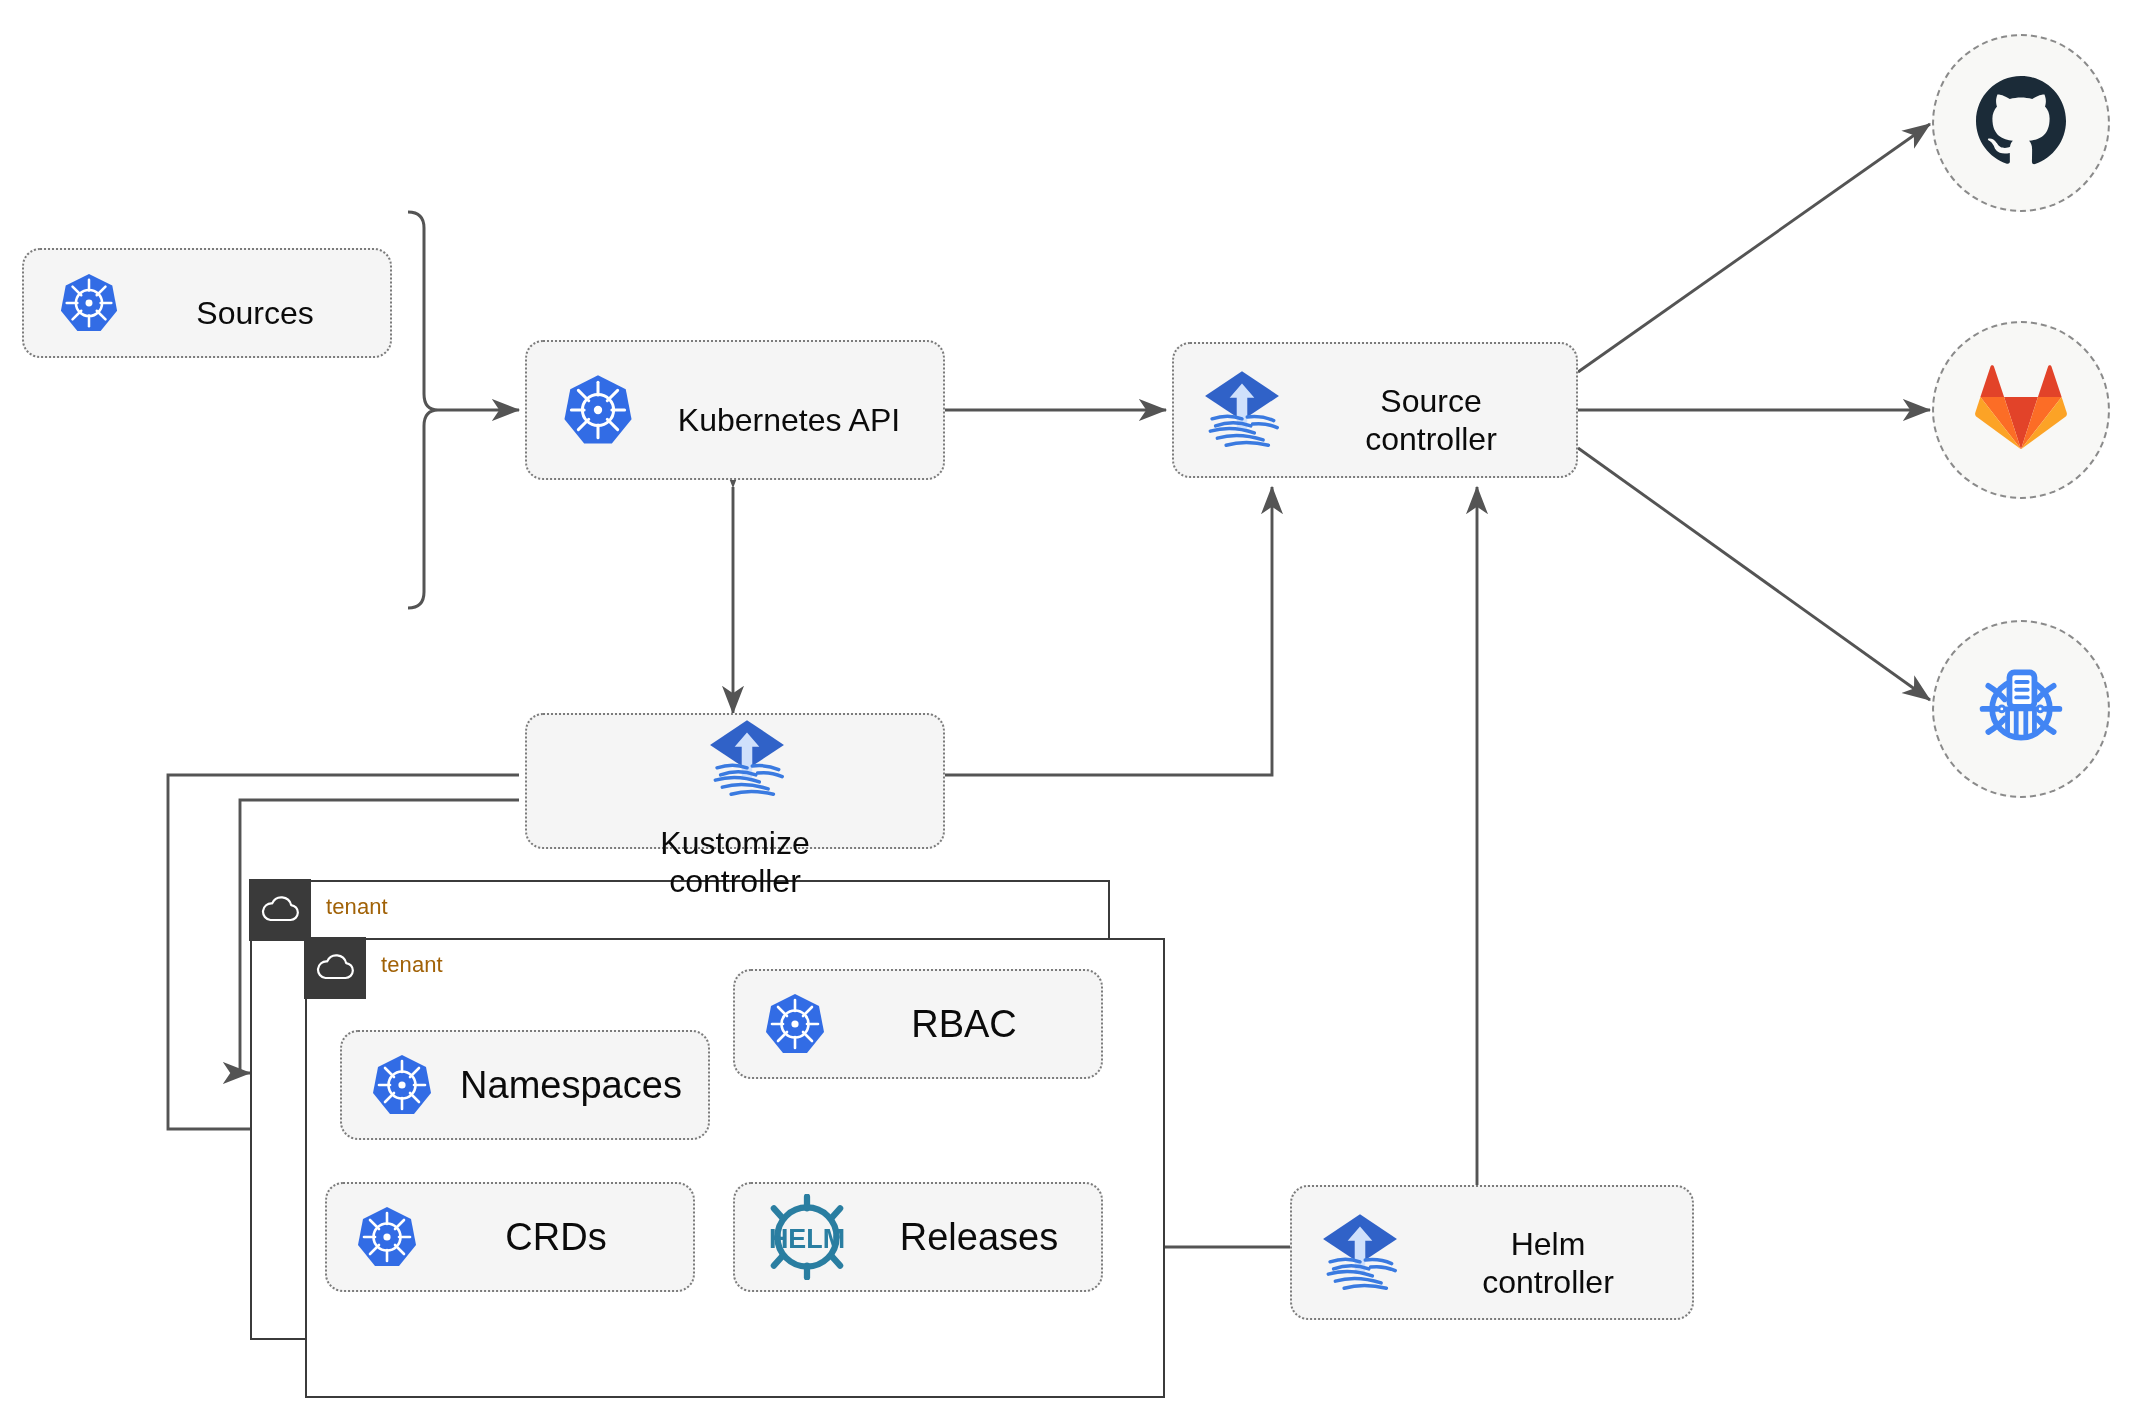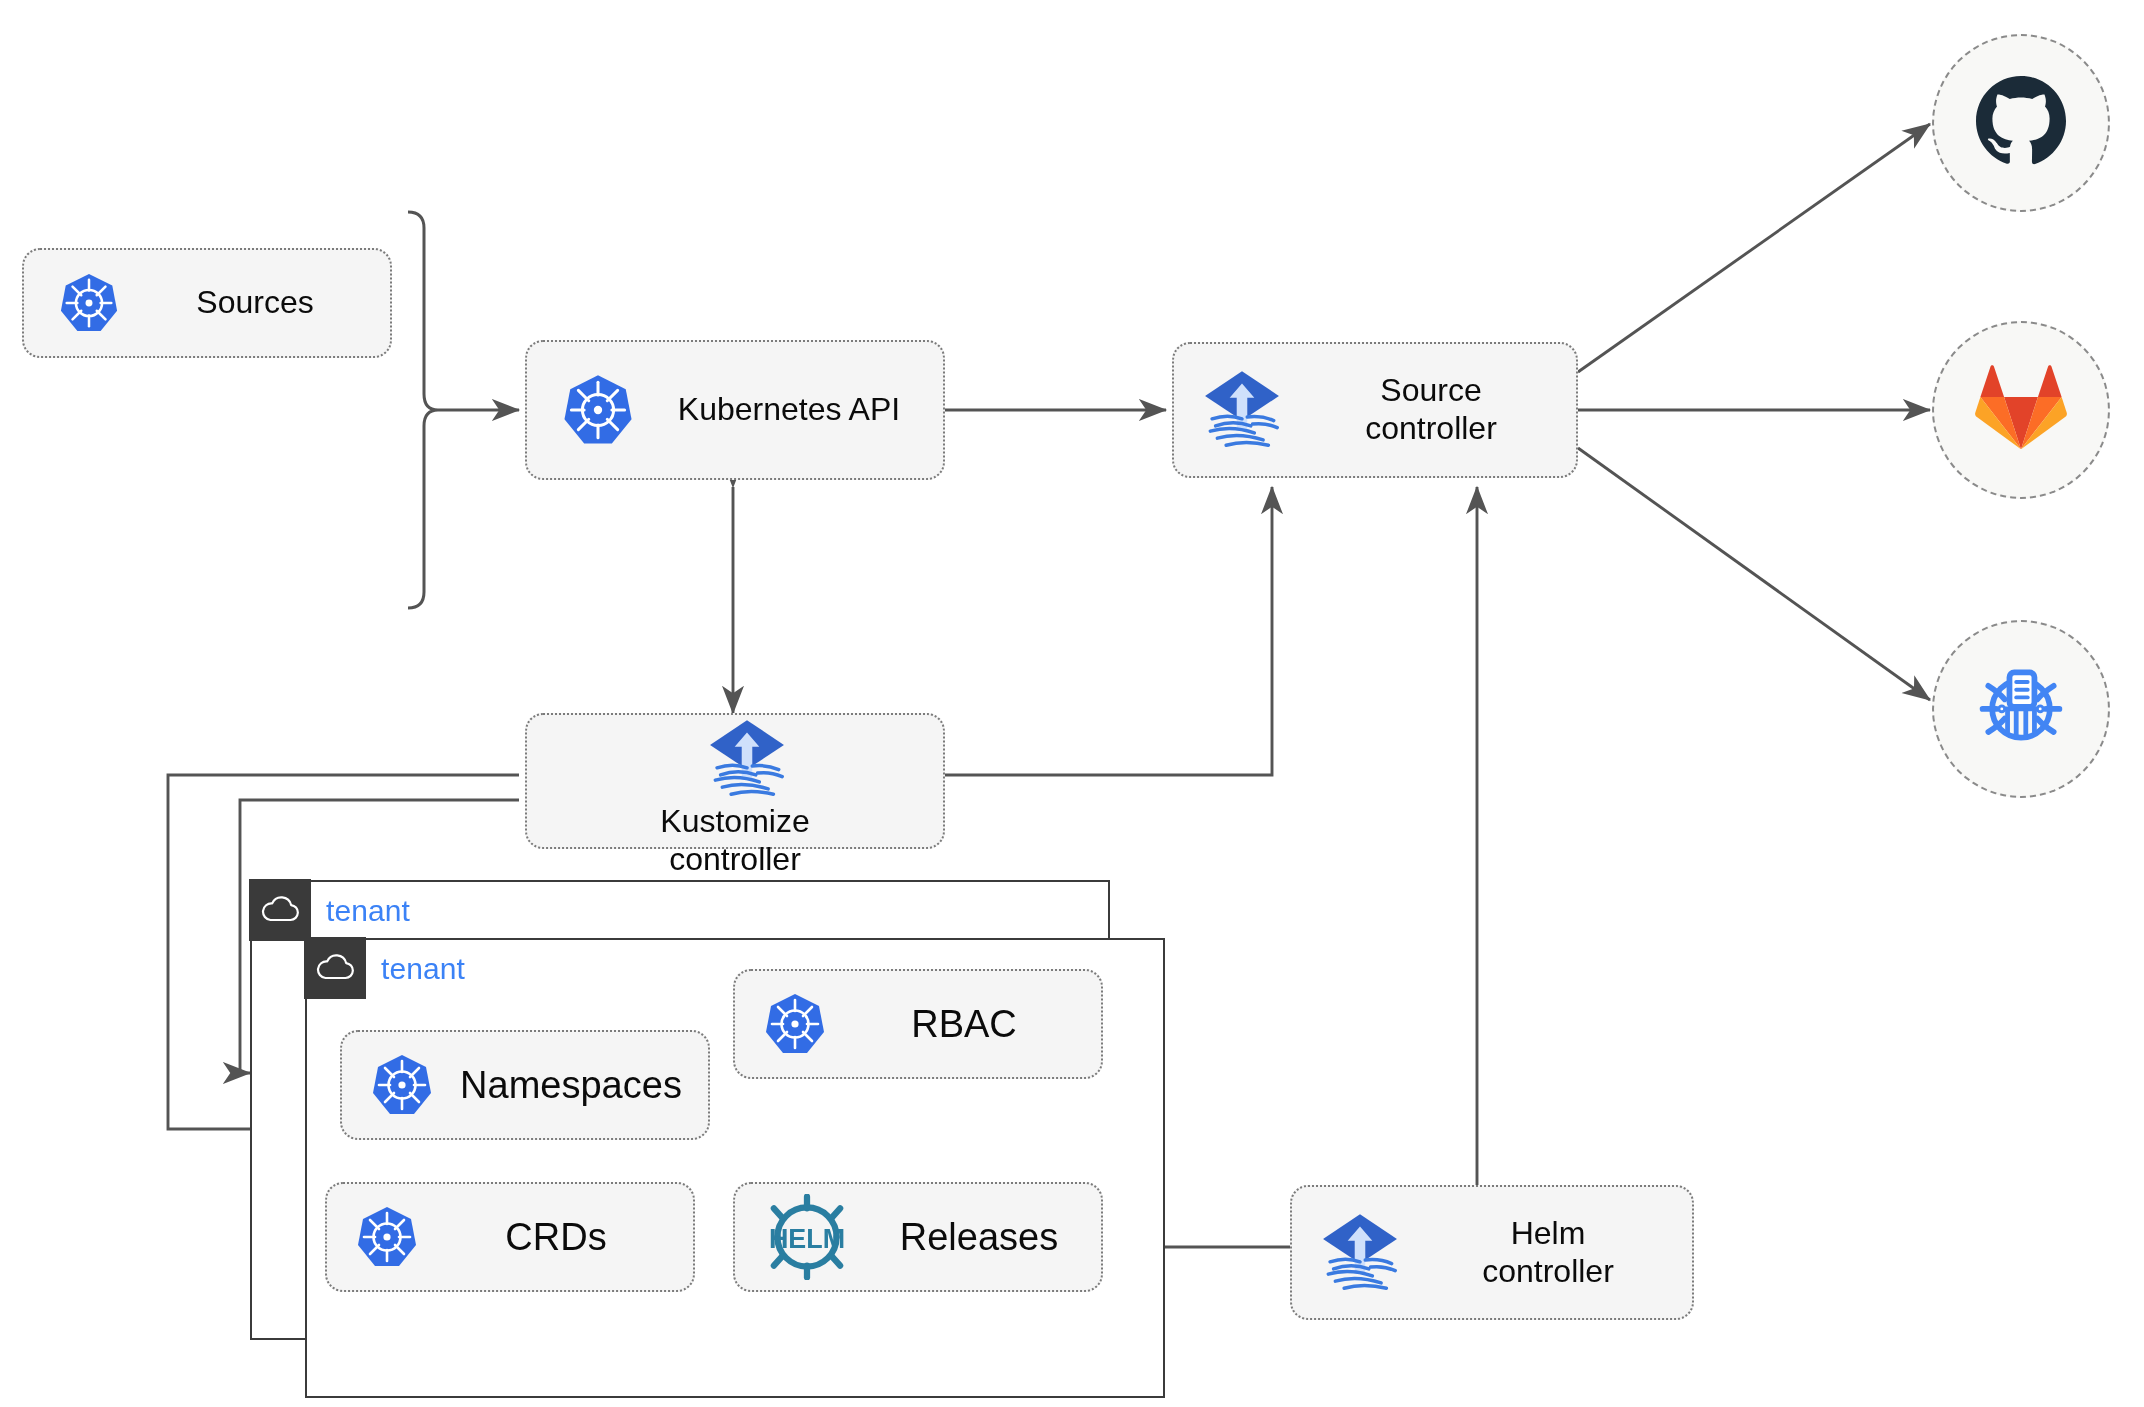--- a/index.html
+++ b/index.html
@@ -47,38 +47,38 @@
   .tenant .tab{
     position:absolute;
     left:-2.6px;top:-2.6px;
     width:62px;height:62px;
     background:#3a3a3a;
     display:flex;align-items:center;justify-content:center;
   }
   .tenant .tname{
     position:absolute;
     left:74px;top:12px;
-    font-size:30px;
-    color:#3b82f6;
+    font-size:22px;
+    color:#a16207;
     letter-spacing:.1px;
   }
 
   
   .circ{
     position:absolute;
     box-sizing:border-box;
     width:178px;height:178px;
     border-radius:50%;
     border:2.6px dashed #8a8a8a;
     background:#f8f8f6;
     display:flex;align-items:center;justify-content:center;
     z-index:5;
   }
   .fs31{font-size:38px;}
-  .fs32{font-size:32px;}
+  .fs32{font-size:32px;margin-top:22px;}
 </style>
 </head>
 <body>
 
 <div id="stage">
 
   <svg id="edges" viewBox="0 0 2144 1407" xmlns="http://www.w3.org/2000/svg">
     <defs>
       <marker id="ah" markerWidth="11" markerHeight="11" refX="9.4" refY="4.0" orient="auto" markerUnits="strokeWidth">
         <path d="M0,0.2 L9.8,4.0 L0,7.8 L2.6,4.0 z" fill="#545454"></path>

